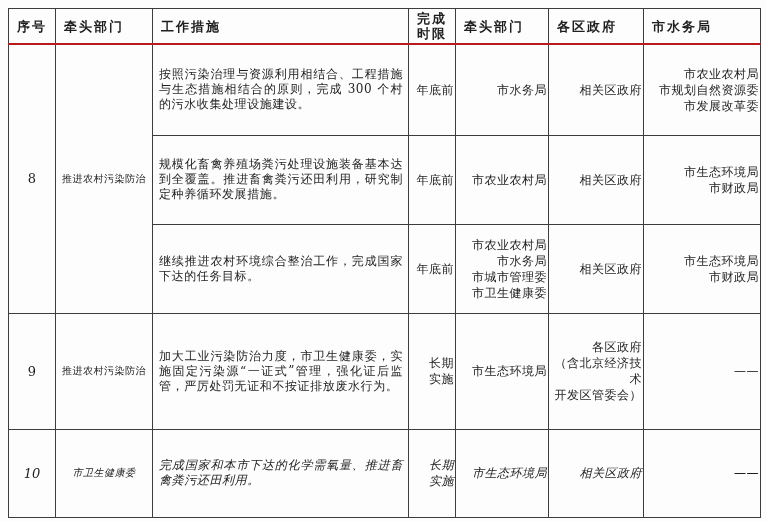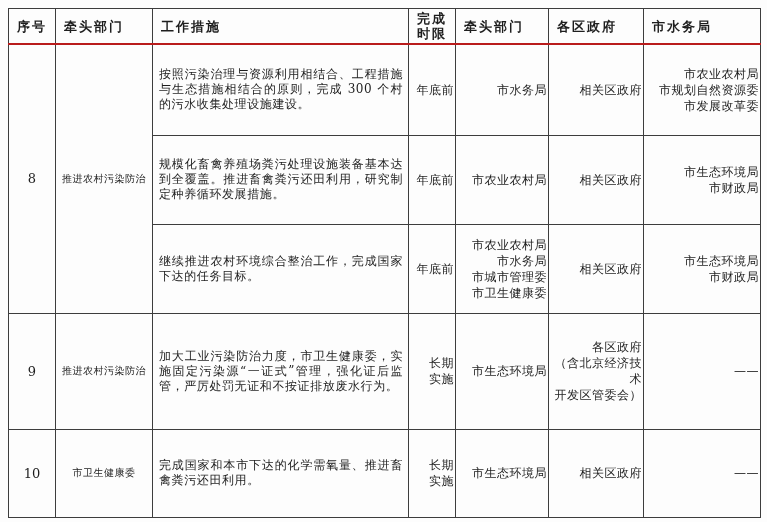--- a/index.html
+++ b/index.html
@@ -58,21 +58,21 @@
   td.measure{
     text-align:justify;
     padding:2px 5px 2px 6px;
     line-height:15px;
     letter-spacing:0.6px;
   }
   tr.row-a{height:91px;}
   tr.row-b{height:89px;}
   tr.row-c{height:89px;}
   tr.row-d{height:116px;}
-  tr.row-e{height:88px;}
+  tr.row-e{height:88px;font-style:italic;}
 </style>
 </head>
 <body>
 
 <table class="doc-table">
   <colgroup>
     <col style="width:47px">
     <col style="width:97px">
     <col style="width:256px">
     <col style="width:47px">

